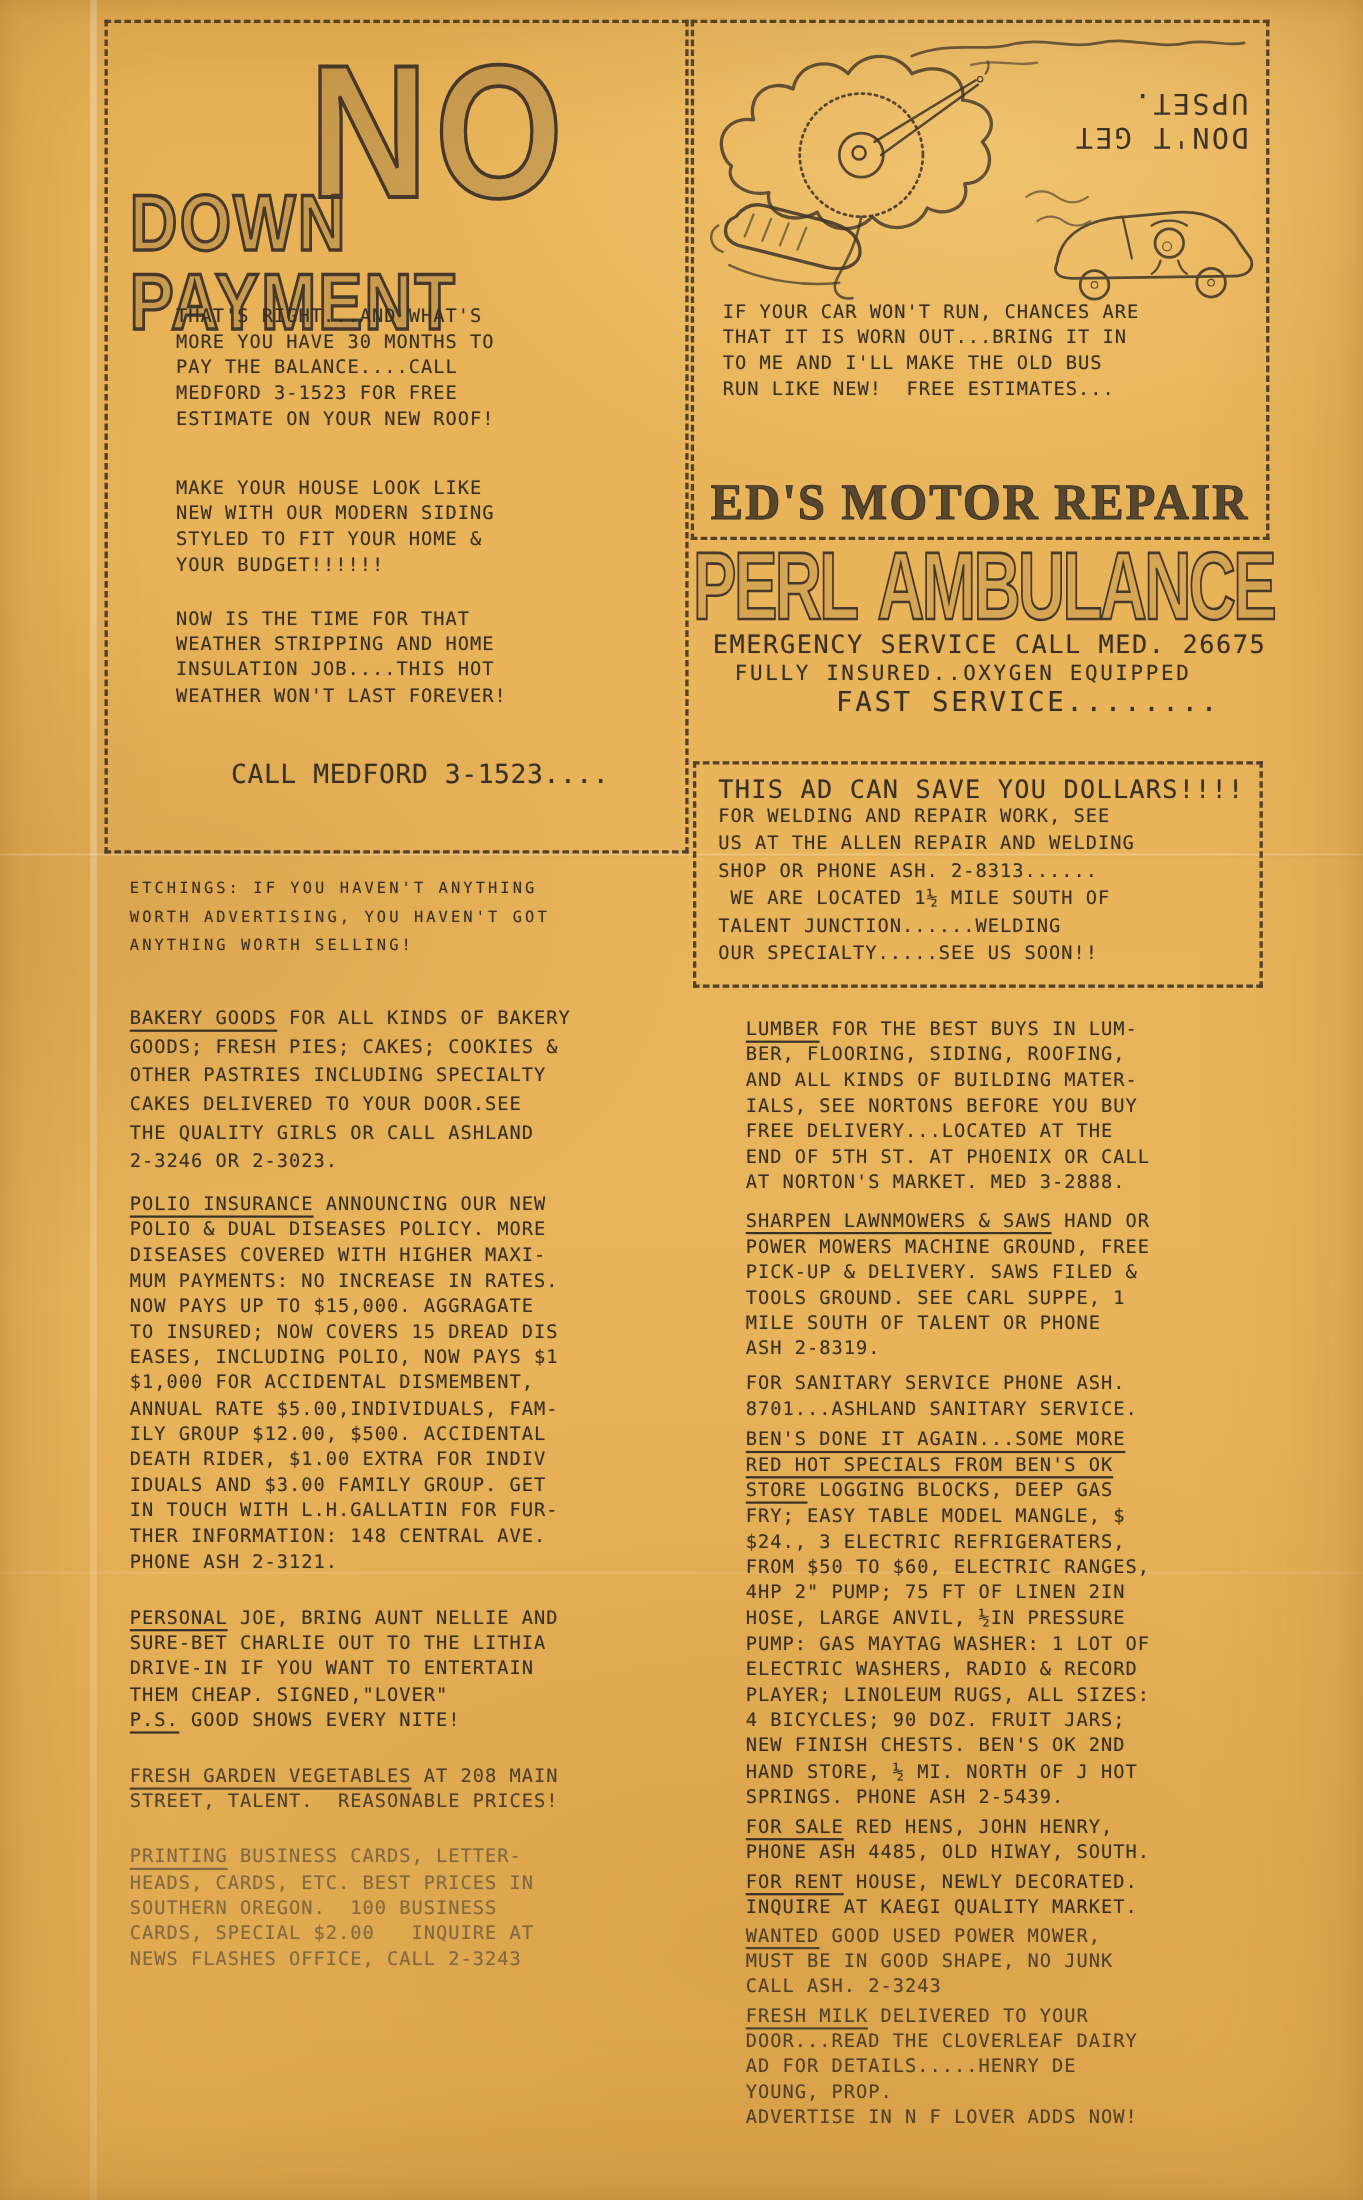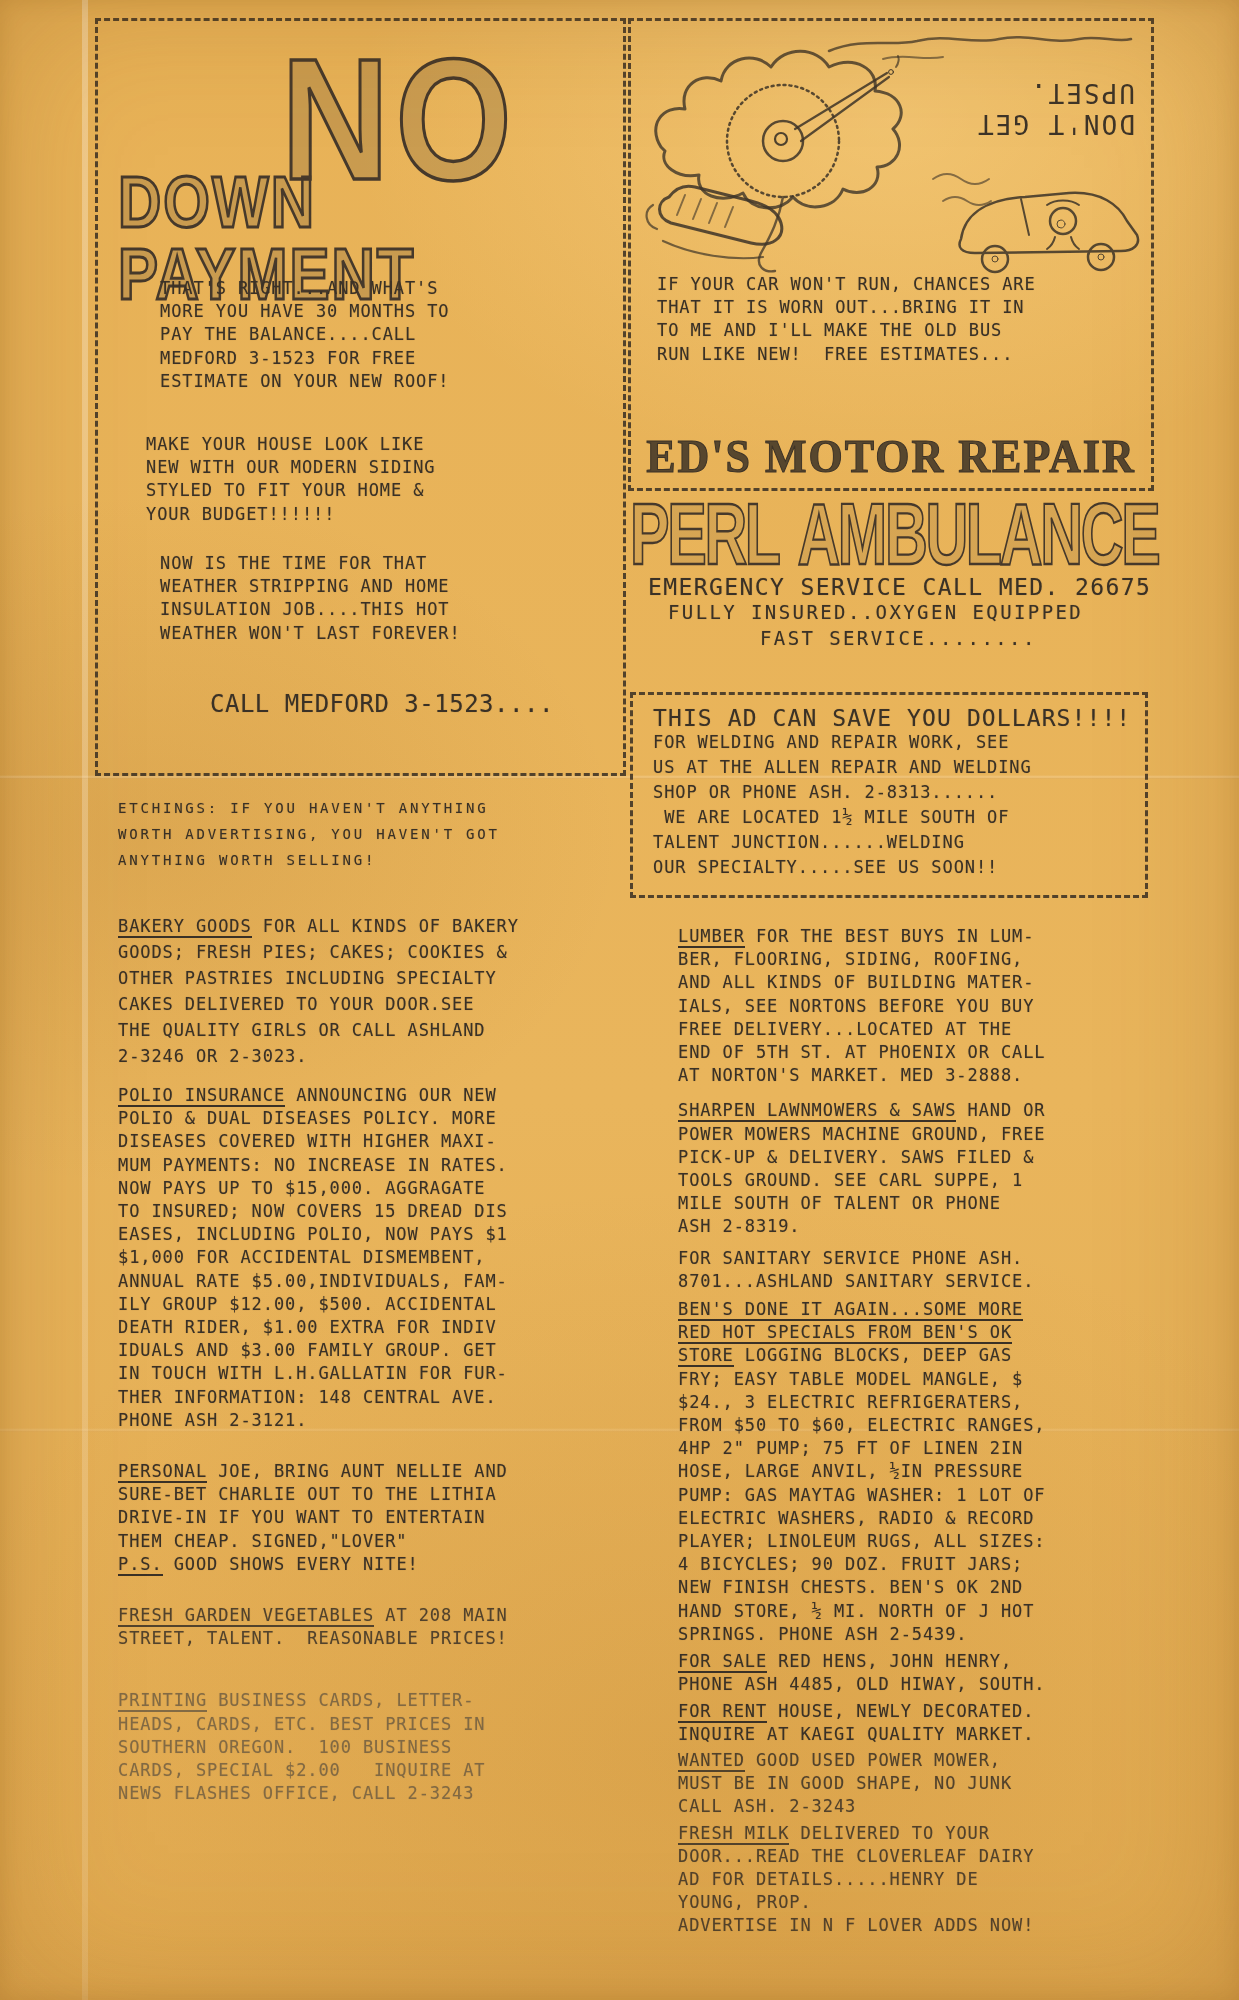--- a/index.html
+++ b/index.html
@@ -58,21 +58,21 @@
   <div class="crease" style="top:1428px;opacity:.6"></div>
 
   <div class="box" style="left:95px;top:18px;width:525px;height:752px">
     <div class="abs outl no-head" style="left:183px;top:12px">NO</div>
     <div class="abs outl dp-head" style="left:20px;top:146px">DOWN PAYMENT</div>
     <div class="abs tw" style="left:62px;top:256px;width:420px">THAT'S RIGHT...AND WHAT'S
 MORE YOU HAVE 30 MONTHS TO
 PAY THE BALANCE....CALL
 MEDFORD 3-1523 FOR FREE
 ESTIMATE ON YOUR NEW ROOF!</div>
-    <div class="abs tw" style="left:48px;top:412px;width:420px">MAKE YOUR HOUSE LOOK LIKE
+    <div class="abs tw" style="left:62px;top:412px;width:420px">MAKE YOUR HOUSE LOOK LIKE
 NEW WITH OUR MODERN SIDING
 STYLED TO FIT YOUR HOME &amp;
 YOUR BUDGET!!!!!!</div>
     <div class="abs tw" style="left:62px;top:531px;width:420px">NOW IS THE TIME FOR THAT
 WEATHER STRIPPING AND HOME
 INSULATION JOB....THIS HOT
 WEATHER WON'T LAST FOREVER!</div>
     <div class="abs tw" style="left:112px;top:672px;font-size:24px;letter-spacing:.5px">CALL MEDFORD 3-1523....</div>
   </div>
 
@@ -118,21 +118,21 @@
 THAT IT IS WORN OUT...BRING IT IN
 TO ME AND I'LL MAKE THE OLD BUS
 RUN LIKE NEW!  FREE ESTIMATES...</div>
     <div class="abs eds-head" style="left:0;bottom:6px;width:100%;text-align:center">ED'S MOTOR REPAIR</div>
   </div>
 
   <div class="abs" style="left:630px;top:490px;width:522px">
     <div class="outl perl-head">PERL AMBULANCE</div>
     <div class="tw" style="margin-top:10px;padding-left:18px;font-size:23px;letter-spacing:1.4px">EMERGENCY SERVICE CALL MED. 26675</div>
     <div class="tw" style="padding-left:38px;font-size:19px;letter-spacing:2.4px;line-height:26px">FULLY INSURED..OXYGEN EQUIPPED</div>
-    <div class="tw" style="padding-left:130px;font-size:19px;letter-spacing:2.4px;line-height:26px">FAST SERVICE........</div>
+    <div class="tw" style="padding-left:130px;font-size:25px;letter-spacing:2.4px;line-height:26px">FAST SERVICE........</div>
   </div>
 
   <div class="box" style="left:630px;top:692px;width:518px;height:206px;padding:12px 0 0 20px;box-sizing:border-box">
     <div class="tw" style="font-size:23px;letter-spacing:1.1px">THIS AD CAN SAVE YOU DOLLARS!!!!</div>
     <div class="tw" style="line-height:25px">FOR WELDING AND REPAIR WORK, SEE
 US AT THE ALLEN REPAIR AND WELDING
 SHOP OR PHONE ASH. 2-8313......
  WE ARE LOCATED 1½ MILE SOUTH OF
 TALENT JUNCTION......WELDING
 OUR SPECIALTY.....SEE US SOON!!</div>
@@ -161,21 +161,21 @@
 DEATH RIDER, $1.00 EXTRA FOR INDIV
 IDUALS AND $3.00 FAMILY GROUP. GET
 IN TOUCH WITH L.H.GALLATIN FOR FUR-
 THER INFORMATION: 148 CENTRAL AVE.
 PHONE ASH 2-3121.</span></div>
     <div class="ad tw" style="margin-bottom:28px"><span class="lead">PERSONAL</span><span> JOE, BRING AUNT NELLIE AND
 SURE-BET CHARLIE OUT TO THE LITHIA
 DRIVE-IN IF YOU WANT TO ENTERTAIN
 THEM CHEAP. SIGNED,"LOVER"
 </span><span class="lead">P.S.</span><span> GOOD SHOWS EVERY NITE!</span></div>
-    <div class="ad tw f1" style="margin-bottom:39px"><span class="lead">FRESH GARDEN VEGETABLES</span><span> AT 208 MAIN
+    <div class="ad tw f1" style="margin-bottom:27px"><span class="lead">FRESH GARDEN VEGETABLES</span><span> AT 208 MAIN
 STREET, TALENT.  REASONABLE PRICES!</span></div>
     <div class="ad tw f2"><span class="lead">PRINTING</span><span> BUSINESS CARDS, LETTER-
 HEADS, CARDS, ETC. BEST PRICES IN
 SOUTHERN OREGON.  100 BUSINESS
 CARDS, SPECIAL $2.00   INQUIRE AT
 NEWS FLASHES OFFICE, CALL 2-3243</span></div>
   </div>
 
   <div class="abs" style="left:678px;top:925px;width:478px">
     <div class="ad tw" style="margin-bottom:12px"><span class="lead">LUMBER</span><span> FOR THE BEST BUYS IN LUM-

